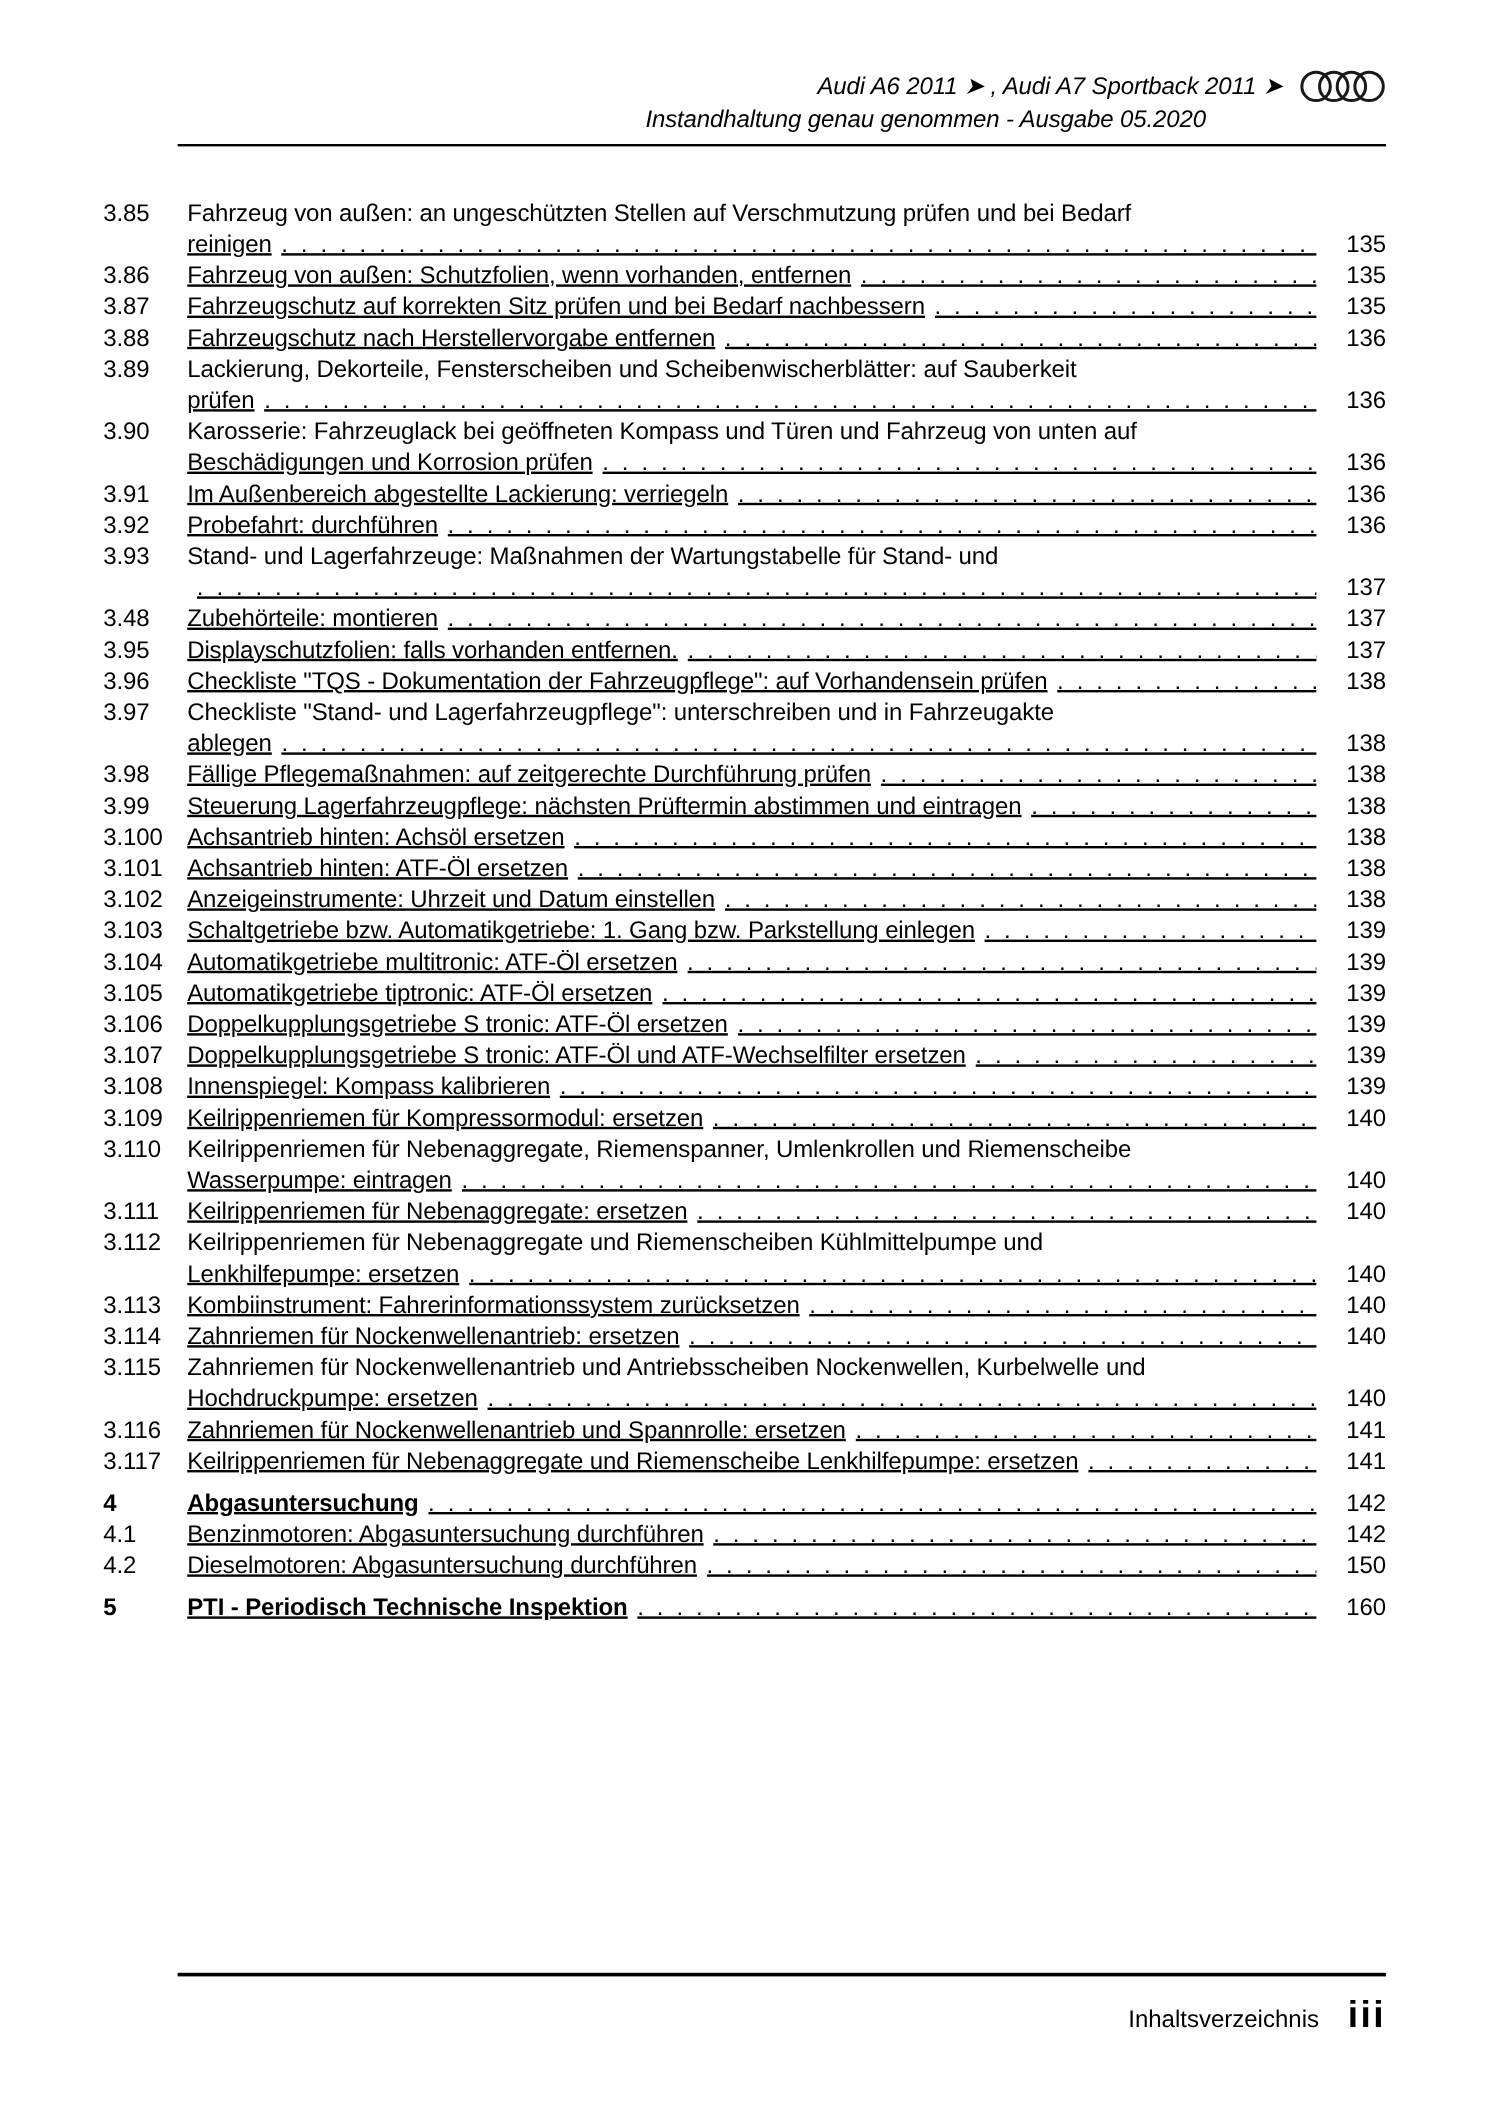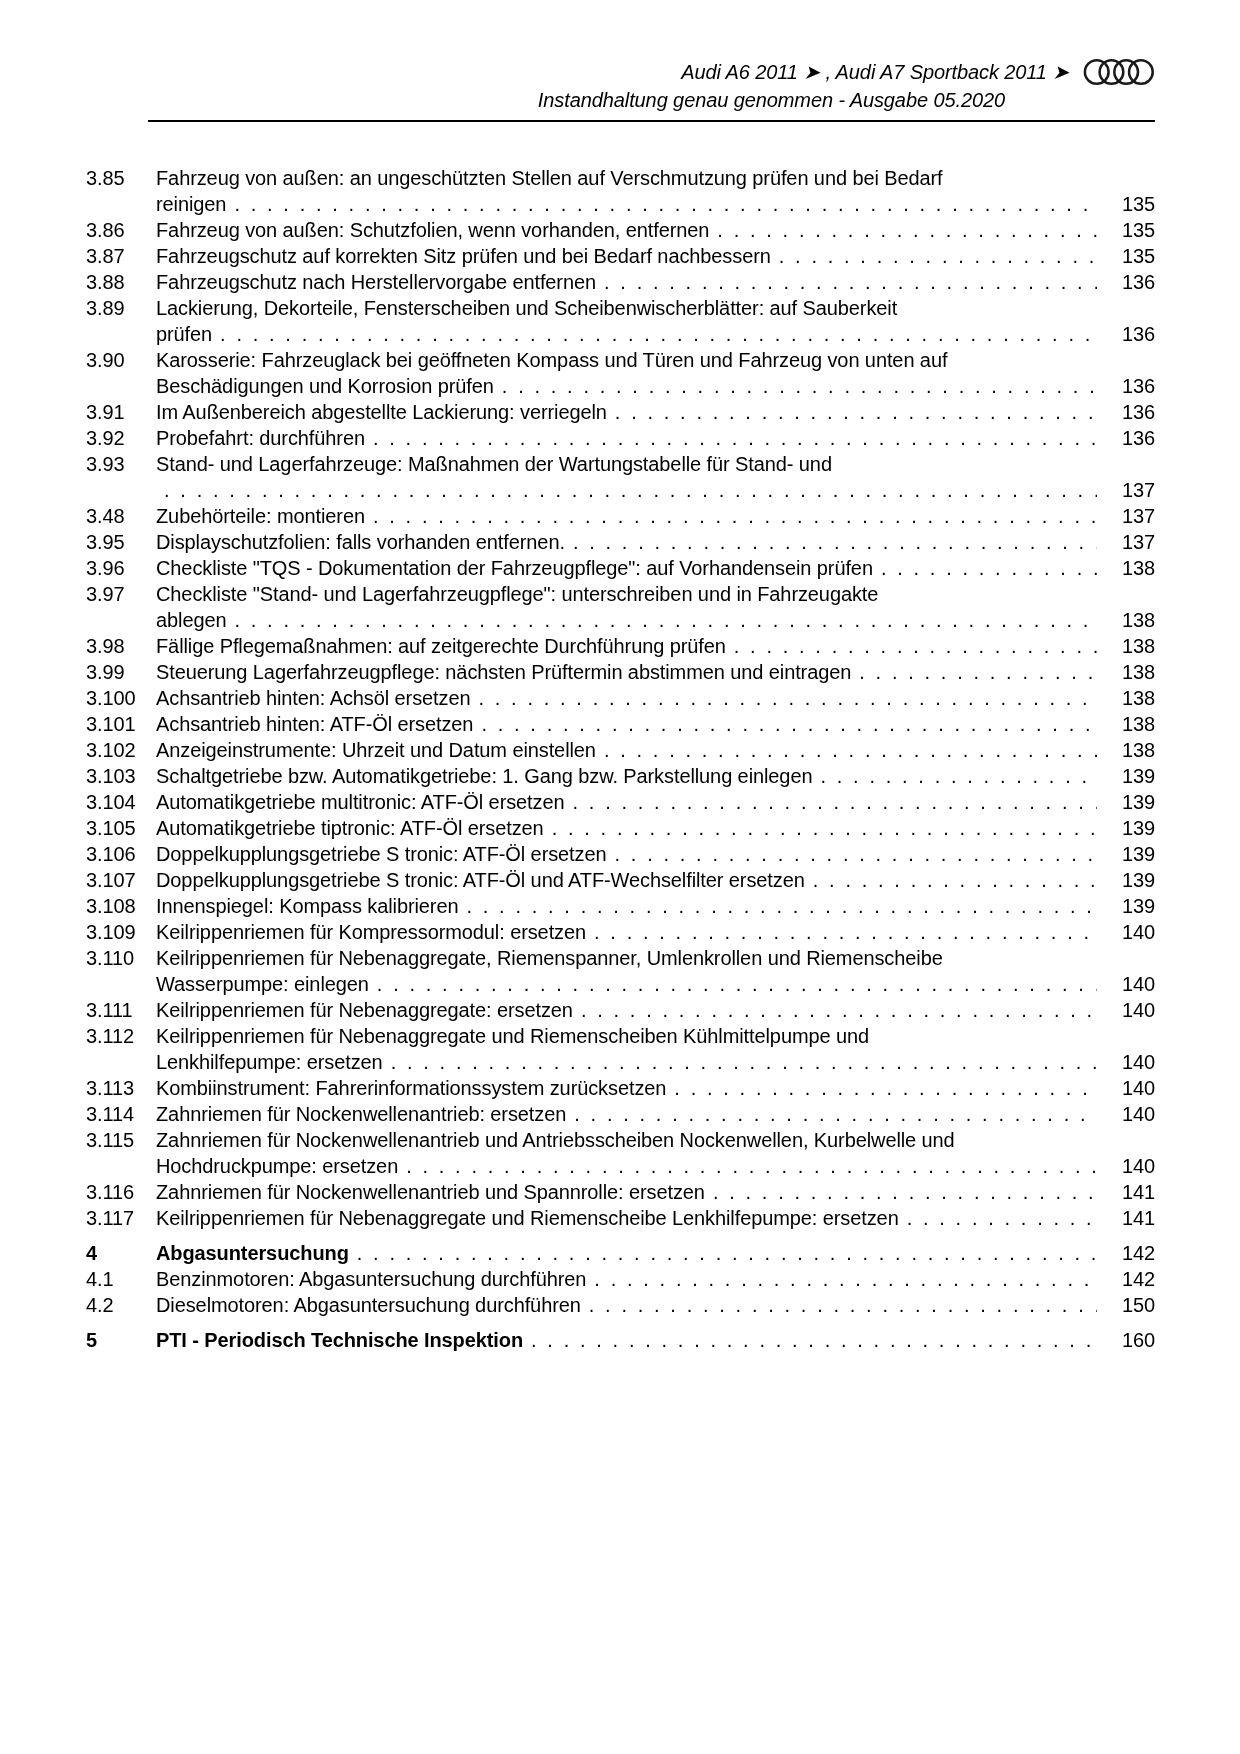--- a/index.html
+++ b/index.html
@@ -21,21 +21,21 @@
   .h-line2 { padding-right: 150px; }
   .header-rule { border: none; border-top: 2px solid #000; margin: 6px 0 0 0; }
   
   .toc { margin: 43px 85px 0 86px; }
   .entry { display: flex; font-size: 20px; line-height: 26px; letter-spacing: -0.1px; }
   .entry.gap { margin-top: 9px; }
   .entry.bold .num, .entry.bold .t, .entry.bold .line, .entry.bold .page { font-weight: bold; }
   .num { width: 70px; flex: 0 0 auto; }
   .body { flex: 1 1 auto; min-width: 0; }
   .line { white-space: nowrap; }
-  .line.last { display: flex; align-items: center; }
+  .line.last { display: flex; align-items: center; text-decoration: underline; }
   .t { flex: 0 0 auto; }
   .leader {
     flex: 1 1 auto; min-width: 0;
     overflow: hidden; white-space: nowrap;
     margin-left: 8px; margin-right: 6px;
     letter-spacing: 2.6px;
     font-weight: normal;
   }
   .page-num { flex: 0 0 auto; width: 52px; text-align: right; align-self: flex-end; }
   
@@ -322,21 +322,21 @@
             <span class="leader">. . . . . . . . . . . . . . . . . . . . . . . . . . . . . . . . . . . . . . . . . . . . . . . . . . . . . . . . . . . . . . . . . . . . . . . . . . . . . . . . . . . . . . . . . . . . . . . . . . . . . . . . . . . . . . . . . . . . . . . . </span>
           </div>
         </div>
       <span class="page-num">140</span>
     </div>
       <div class="entry">
       <span class="num">3.110</span>
       <div class="body">
           <div class="line">Keilrippenriemen für Nebenaggregate, Riemenspanner, Umlenkrollen und Riemenscheibe</div>
           <div class="line last">
-            <span class="t">Wasserpumpe: einlegen</span>
+            <span class="t">Wasserpumpe: eintragen</span>
             <span class="leader">. . . . . . . . . . . . . . . . . . . . . . . . . . . . . . . . . . . . . . . . . . . . . . . . . . . . . . . . . . . . . . . . . . . . . . . . . . . . . . . . . . . . . . . . . . . . . . . . . . . . . . . . . . . . . . . . . . . . . . . . </span>
           </div>
         </div>
       <span class="page-num">140</span>
     </div>
       <div class="entry">
       <span class="num">3.111</span>
       <div class="body">
           <div class="line last">
             <span class="t">Keilrippenriemen für Nebenaggregate: ersetzen</span>
@@ -442,14 +442,21 @@
       <div class="body">
           <div class="line last">
             <span class="t">PTI - Periodisch Technische Inspektion</span>
             <span class="leader">. . . . . . . . . . . . . . . . . . . . . . . . . . . . . . . . . . . . . . . . . . . . . . . . . . . . . . . . . . . . . . . . . . . . . . . . . . . . . . . . . . . . . . . . . . . . . . . . . . . . . . . . . . . . . . . . . . . . . . . . </span>
           </div>
         </div>
       <span class="page-num">160</span>
     </div>
     </div>
 
+  <div class="footer">
+    <hr class="footer-rule">
+    <div class="footer-text">
+      <span class="footer-label">Inhaltsverzeichnis</span>
+      <span class="footer-page">iii</span>
+    </div>
+  </div>
 
 </div>
 
 </body></html>

